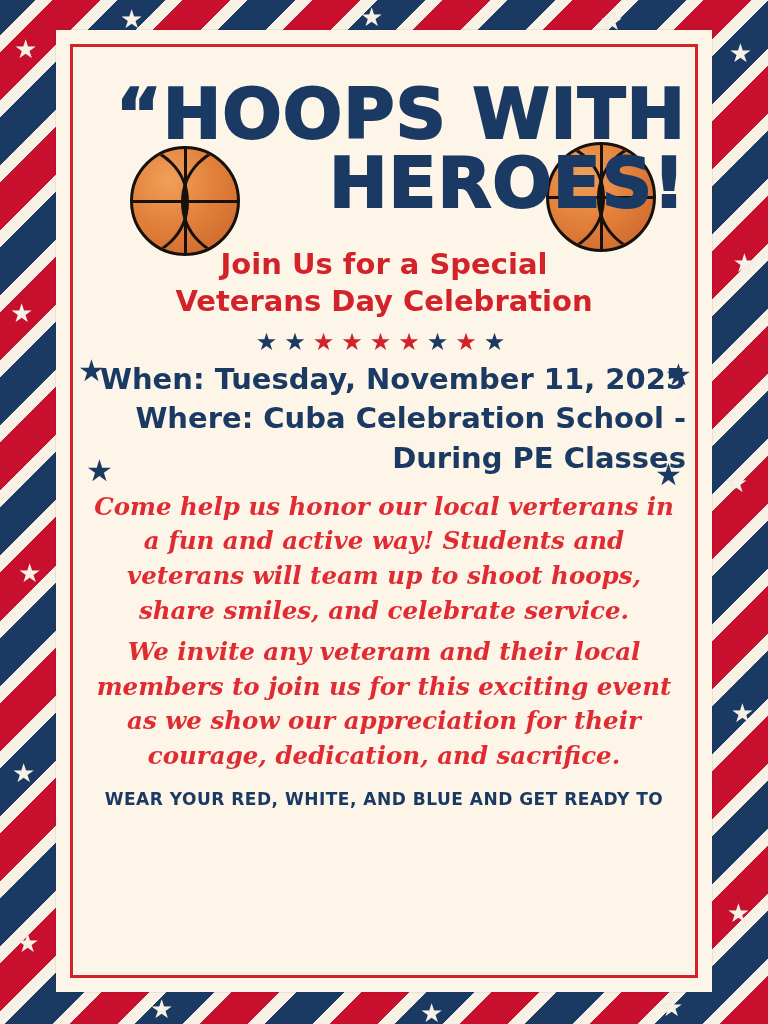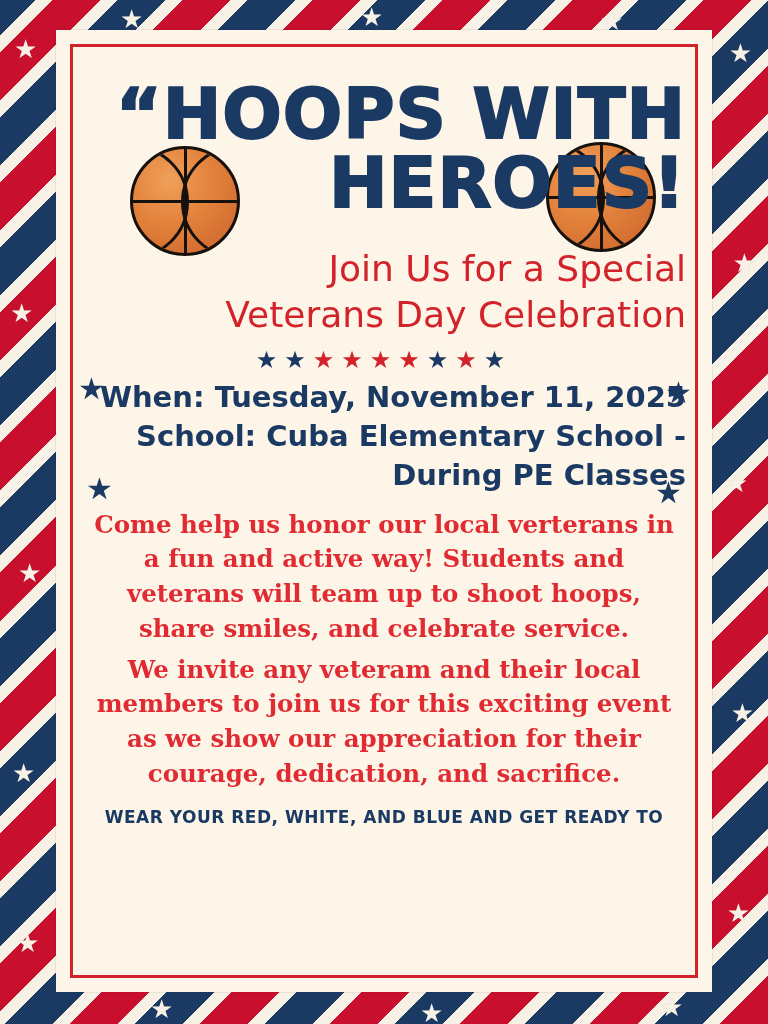--- a/index.html
+++ b/index.html
@@ -129,26 +129,25 @@
     height: 108px;
   }
   .ball i.c1 { left: -58px; top: -4px; }
   .ball i.c2 { right: -58px; top: -4px; }
   .ball-left { left: 48px; top: 92px; }
   .ball-right { right: 30px; top: 88px; }
 
   
   .subtitle {
     font-family: "DejaVu Sans", sans-serif;
-    font-weight: normal;
-    font-size: 36px;
+    font-weight: bold;
+    font-size: 29px;
     line-height: 1.28;
     color: #d2232a;
     margin: 2px 0 0 0;
-    text-align: right;
   }
 
   
   .star-divider {
     margin: 10px 0 6px;
     font-size: 24px;
     letter-spacing: 7px;
     line-height: 1;
   }
   .star-divider span { display: inline-block; }
@@ -171,20 +170,21 @@
   .side-star {
     position: absolute;
     color: #1b3a63;
     font-size: 30px;
     line-height: 1;
   }
 
   
   .body-copy {
     font-family: "DejaVu Serif", serif;
+    font-style: italic;
     font-weight: bold;
     font-size: 24.5px;
     line-height: 1.42;
     color: #e02b32;
     margin: 12px 6px 0;
   }
   .body-copy p { margin: 0 0 6px; }
 
   
   .closing {
@@ -251,21 +251,21 @@
       <div class="star-divider">
         <span class="s-blue">★</span><span class="s-blue">★</span><span class="s-red">★</span><span class="s-red">★</span><span class="s-red">★</span><span class="s-red">★</span><span class="s-blue">★</span><span class="s-red">★</span><span class="s-blue">★</span>
       </div>
 
       <div class="details">
         <span class="side-star" style="left:-4px; top:-4px;">★</span>
         <span class="side-star" style="right:-6px; top:0px;">★</span>
         <span class="side-star" style="left:4px; top:96px;">★</span>
         <span class="side-star" style="right:4px; top:100px;">★</span>
         <span class="row">When: Tuesday, November 11, 2025</span>
-        <span class="row">School: Cuba Elementary School -</span>
+        <span class="row">Where: Cuba Celebration School -</span>
         <span class="row">During PE Classes</span>
       </div>
 
       <div class="body-copy">
         <p>Come help us honor our local verterans in a fun and active way!  Students and veterans will team up to shoot hoops, share smiles, and celebrate service.</p>
         <p>We invite any veteram and their local members to join us for this exciting event as we show our appreciation for their courage, dedication, and sacrifice.</p>
       </div>
 
       <div class="closing">
         <div>WEAR YOUR RED, WHITE, AND BLUE AND GET READY TO</div>

